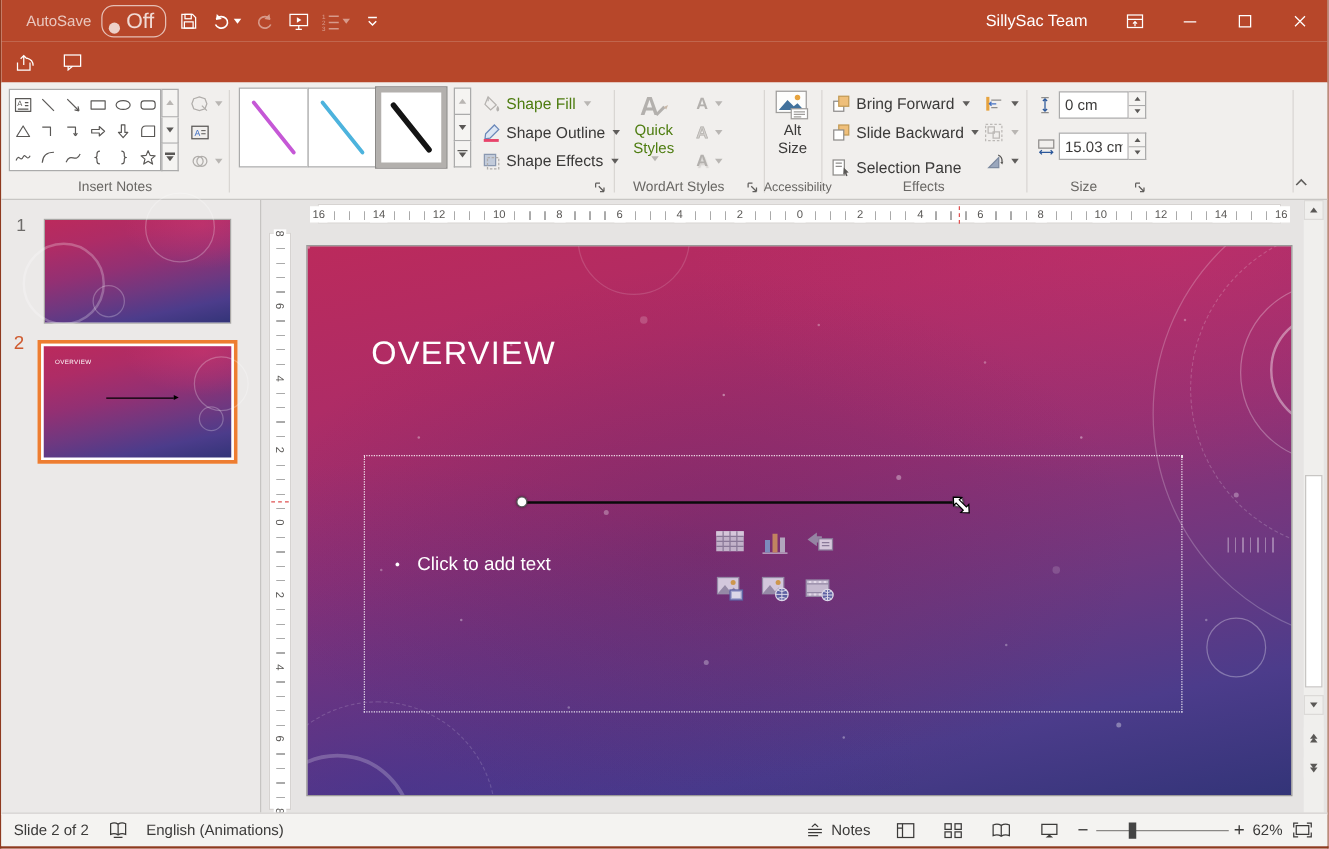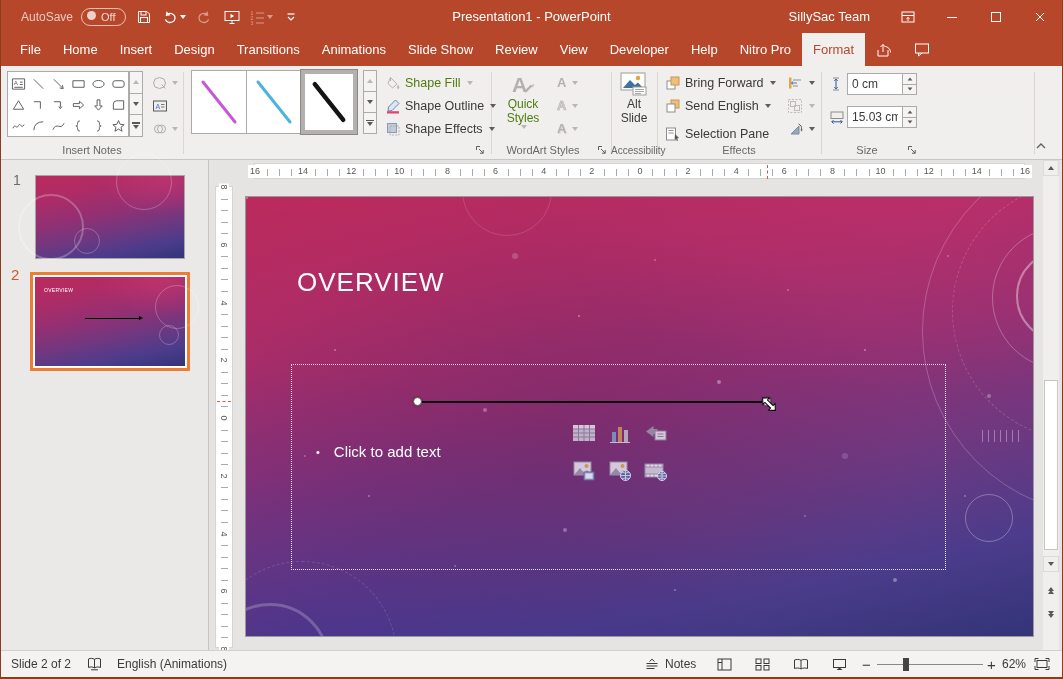--- a/index.html
+++ b/index.html
@@ -4,22 +4,22 @@
 <style>
   *{box-sizing:border-box;margin:0;padding:0;font-family:"Liberation Sans",sans-serif;}
   html,body{background:#fff;}
   .window{position:relative;width:1063px;height:679px;overflow:hidden;background:#f1efed;
     border-left:1px solid #8e3a1f;border-right:1px solid #8e3a1f;border-bottom:2px solid #8e3a1f;}
 
   
   .titlebar{position:absolute;top:0;left:0;right:0;height:33px;background:#b7472a;display:flex;align-items:center;}
   .qat{display:flex;align-items:center;gap:8px;padding-left:20px;z-index:2;}
   .autosave-label{color:rgba(255,255,255,.7);font-size:12px;}
-  .autosave-toggle{display:flex;align-items:flex-start;gap:5px;border:1px solid rgba(255,255,255,.65);
-    border-radius:10px;padding:2px 9px 2px 5px;color:rgba(255,255,255,.8);font-size:11px;cursor:default;}
+  .autosave-toggle{display:flex;align-items:flex-end;gap:5px;border:1px solid rgba(255,255,255,.65);
+    border-radius:10px;padding:2px 9px 2px 5px;color:rgba(255,255,255,.8);font-size:17px;cursor:default;}
   .knob{width:9px;height:9px;border-radius:50%;background:rgba(255,255,255,.75);}
   .qbtn{height:24px;min-width:20px;display:flex;align-items:center;justify-content:center;gap:1px;}
   .caret-w{width:0;height:0;border-left:3px solid transparent;border-right:3px solid transparent;border-top:4px solid #fff;}
   .dim{opacity:.45;}
   .tb-title{position:absolute;left:50%;top:0;transform:translateX(-50%);height:33px;display:flex;align-items:center;color:#fff;font-size:13px;white-space:nowrap;}
   .account{position:absolute;right:192px;top:0;height:33px;display:flex;align-items:center;color:#fff;font-size:13px;}
   .winbtns{position:absolute;right:0;top:0;height:33px;display:flex;}
   .winbtn{width:44px;height:33px;display:flex;align-items:center;justify-content:center;}
 
   
@@ -172,21 +172,20 @@
           </svg>
         <span class="caret-w"></span>
       </span>
       <span class="qbtn">
         <svg width="12" height="12" viewBox="0 0 12 12" stroke="#fff" fill="none">
             <path d="M2.5 3h7" stroke-width="1.2"></path>
             <path d="M3 6 L6 9 L9 6" stroke-width="1.2"></path>
           </svg>
       </span>
     </div>
-    <div class="tb-title">Presentation1  -  PowerPoint</div>
     <div class="account">SillySac Team</div>
     <div class="winbtns">
       <span class="winbtn">
         <svg width="16" height="16" viewBox="0 0 16 16" fill="none" stroke="#fff">
             <rect x="2" y="3" width="12" height="10"></rect>
             <path d="M2 6.5h12"></path>
             <path d="M8 12 V8.4 M6.4 9.9 L8 8.3 L9.6 9.9"></path>
           </svg>
       </span>
       <span class="winbtn">
@@ -201,35 +200,20 @@
       </span>
       <span class="winbtn">
         <svg width="12" height="12" stroke="#fff">
             <path d="M2 2 L10 10 M10 2 L2 10"></path>
           </svg>
       </span>
     </div>
   </div>
 
   <div class="tabsrow">
-    <div class="tabs-list">
-        <div class="tab">File</div>
-        <div class="tab">Home</div>
-        <div class="tab">Insert</div>
-        <div class="tab">Design</div>
-        <div class="tab">Transitions</div>
-        <div class="tab">Animations</div>
-        <div class="tab">Slide Show</div>
-        <div class="tab">Review</div>
-        <div class="tab">View</div>
-        <div class="tab">Developer</div>
-        <div class="tab">Help</div>
-        <div class="tab">Nitro Pro</div>
-        <div class="tab active">Format</div>
-      </div>
     <div class="topicon">
       <svg width="18" height="16" viewBox="0 0 18 16" fill="none" stroke="#fff">
           <path d="M3 8 V14 H13 V8"></path>
           <path d="M8 10 V2.5 M5.5 5 L8 2.5 L10.5 5"></path>
           <path d="M10.5 4.5 C14.5 5.5 15.5 8.5 15.5 10.5"></path>
         </svg>
     </div>
     <div class="topicon">
       <svg width="16" height="15" viewBox="0 0 16 15" fill="none" stroke="#fff">
           <rect x="1.5" y="2" width="13" height="9"></rect>
@@ -462,38 +446,38 @@
     </div>
 
     <div class="bigbtn" style="left:612px;top:5px;width:42px;height:66px">
       <svg width="30" height="26" viewBox="0 0 30 26">
           <rect x="2" y="2" width="24" height="17" fill="#fdfdfc" stroke="#9f9d9b"></rect>
           <circle cx="19" cy="7" r="2.2" fill="#e7a33e"></circle>
           <path d="M4 17 L11 9 L16 14 L19 11.5 L24 17 Z" fill="#41719c"></path>
           <rect x="14" y="16" width="13" height="8" fill="#fff" stroke="#9f9d9b"></rect>
           <path d="M16 18.5h9 M16 20.5h9 M16 22.5h6" stroke="#9f9d9b" stroke-width=".9"></path>
         </svg>
-      <span style="white-space:normal;width:30px">Alt Slide</span>
+      <span style="white-space:normal;width:30px">Alt Size</span>
     </div>
     <div class="glabel" style="left:610px;width:46px;font-size:10px">Accessibility</div>
 
     <div class="rbtn-row" style="left:664px;top:6px">
       <svg width="16" height="16" viewBox="0 0 16 16">
           <rect x="2" y="6" width="8" height="8" fill="#fff" stroke="#8f8d8b"></rect>
           <rect x="6" y="2" width="8" height="8" fill="#efbf7a" stroke="#c29a55"></rect>
         </svg>
       <span>Bring Forward</span>
         <span class="caret-g"></span>
     </div>
     <div class="rbtn-row" style="left:664px;top:29px">
       <svg width="16" height="16" viewBox="0 0 16 16">
           <rect x="6" y="2" width="8" height="8" fill="#efbf7a" stroke="#c29a55"></rect>
           <rect x="2" y="6" width="8" height="8" fill="#fff" stroke="#8f8d8b"></rect>
         </svg>
-      <span>Send English</span>
+      <span>Slide Backward</span>
         <span class="caret-g"></span>
     </div>
     <div class="rbtn-row" style="left:664px;top:57px">
       <svg width="16" height="16" viewBox="0 0 16 16" fill="none" stroke="#8f8d8b">
           <rect x="1.5" y="2" width="9" height="12" fill="#fff"></rect>
           <path d="M3.5 4.5h5 M3.5 7h5"></path>
           <path d="M10 8 L14 12 L12.2 12.2 L13 14.5 L11.8 15 L11 12.6 L9.6 13.6 Z" fill="#5a5856" stroke="none"></path>
         </svg>
       <span>Selection Pane</span>
     </div>

